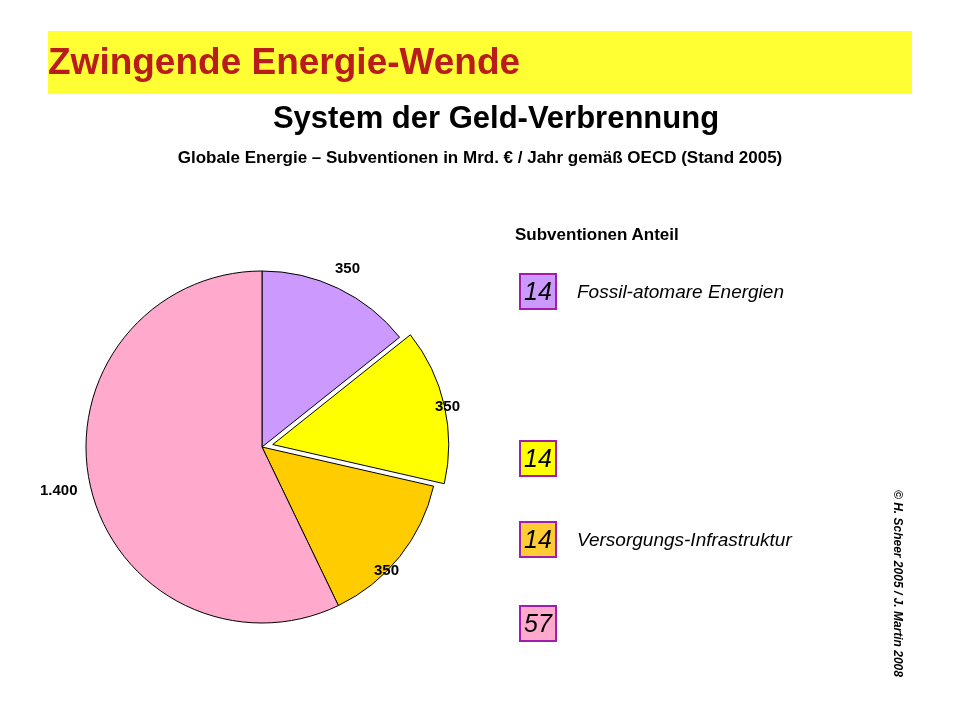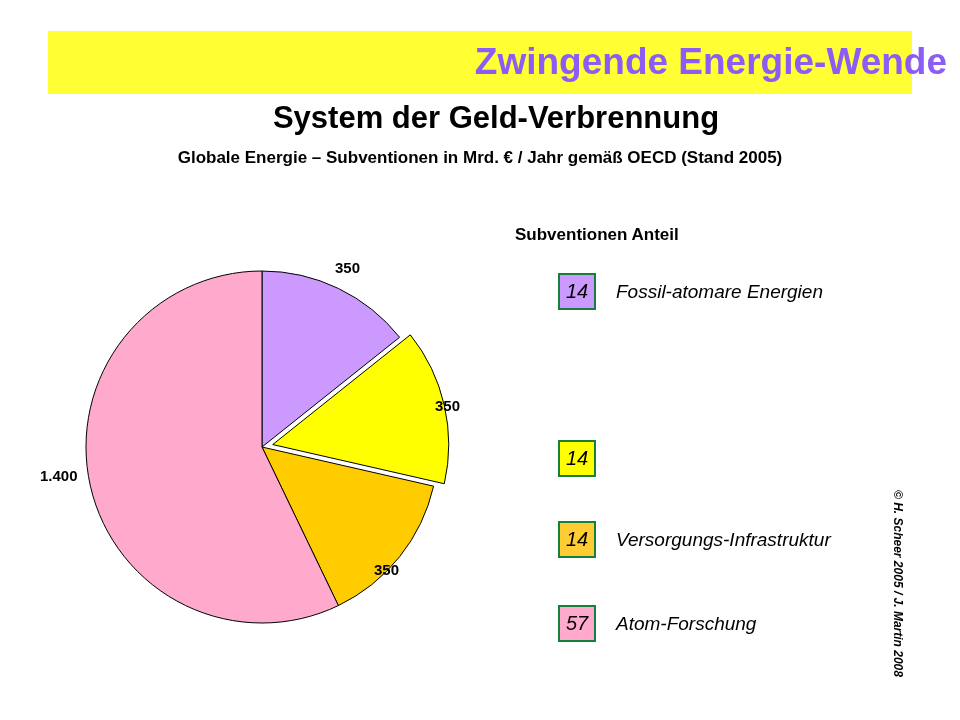--- a/index.html
+++ b/index.html
@@ -25,26 +25,25 @@
     height: 63px;
     background: #ffff33;
   }
   #main-title {
     position: absolute;
     left: 48px;
     top: 36px;
     width: 864px;
     height: 52px;
     line-height: 52px;
-    text-align: right;
+    text-align: left;
     font-size: 37px;
     font-weight: bold;
-    color: #8b5cf6;
+    color: #b91c1c;
     white-space: nowrap;
-    margin-left: 35px;
   }
 
   
   #sub-title {
     position: absolute;
     left: 16px;
     top: 100px;
     width: 960px;
     text-align: center;
     font-size: 31px;
@@ -77,21 +76,21 @@
   .pie-value-label {
     position: absolute;
     font-size: 15px;
     font-weight: bold;
     color: #000000;
     white-space: nowrap;
   }
   #pie-label-0 { left: 335px; top: 259px; }
   #pie-label-1 { left: 435px; top: 397px; }
   #pie-label-2 { left: 374px; top: 561px; }
-  #pie-label-3 { left: 40px;  top: 467px; }
+  #pie-label-3 { left: 40px;  top: 481px; }
 
   
   #legend-title {
     position: absolute;
     left: 515px;
     top: 225px;
     font-size: 17px;
     font-weight: bold;
     white-space: nowrap;
   }
@@ -103,30 +102,29 @@
     white-space: nowrap;
   }
   #legend-row-0 { top: 273px; }
   #legend-row-1 { top: 440px; }
   #legend-row-2 { top: 521px; }
   #legend-row-3 { top: 605px; }
 
   .legend-swatch {
     width: 34px;
     height: 33px;
-    border: 2px solid #15803d;
+    border: 2px solid #a21caf;
     display: flex;
     align-items: center;
     justify-content: center;
-    font-size: 20px;
+    font-size: 25px;
     font-style: italic;
     color: #000000;
     box-sizing: content-box;
     flex: none;
-    margin-left: 39px;
   }
   .legend-label {
     margin-left: 20px;
     font-size: 19px;
     font-style: italic;
     color: #000000;
   }
 
   
   #copyright {
@@ -178,16 +176,15 @@
   <div class="legend-swatch" style="background: rgb(255, 255, 0);">14</div>
 </div>
 
 <div class="legend-row" id="legend-row-2">
   <div class="legend-swatch" style="background: rgb(255, 204, 51);">14</div>
   <div class="legend-label">Versorgungs-Infrastruktur</div>
 </div>
 
 <div class="legend-row" id="legend-row-3">
   <div class="legend-swatch" style="background: rgb(255, 170, 204); font-style: italic;">57</div>
-  <div class="legend-label">Atom-Forschung</div>
 </div>
 
 <div id="copyright">© H. Scheer 2005 / J. Martin 2008</div>
 
 </body></html>

